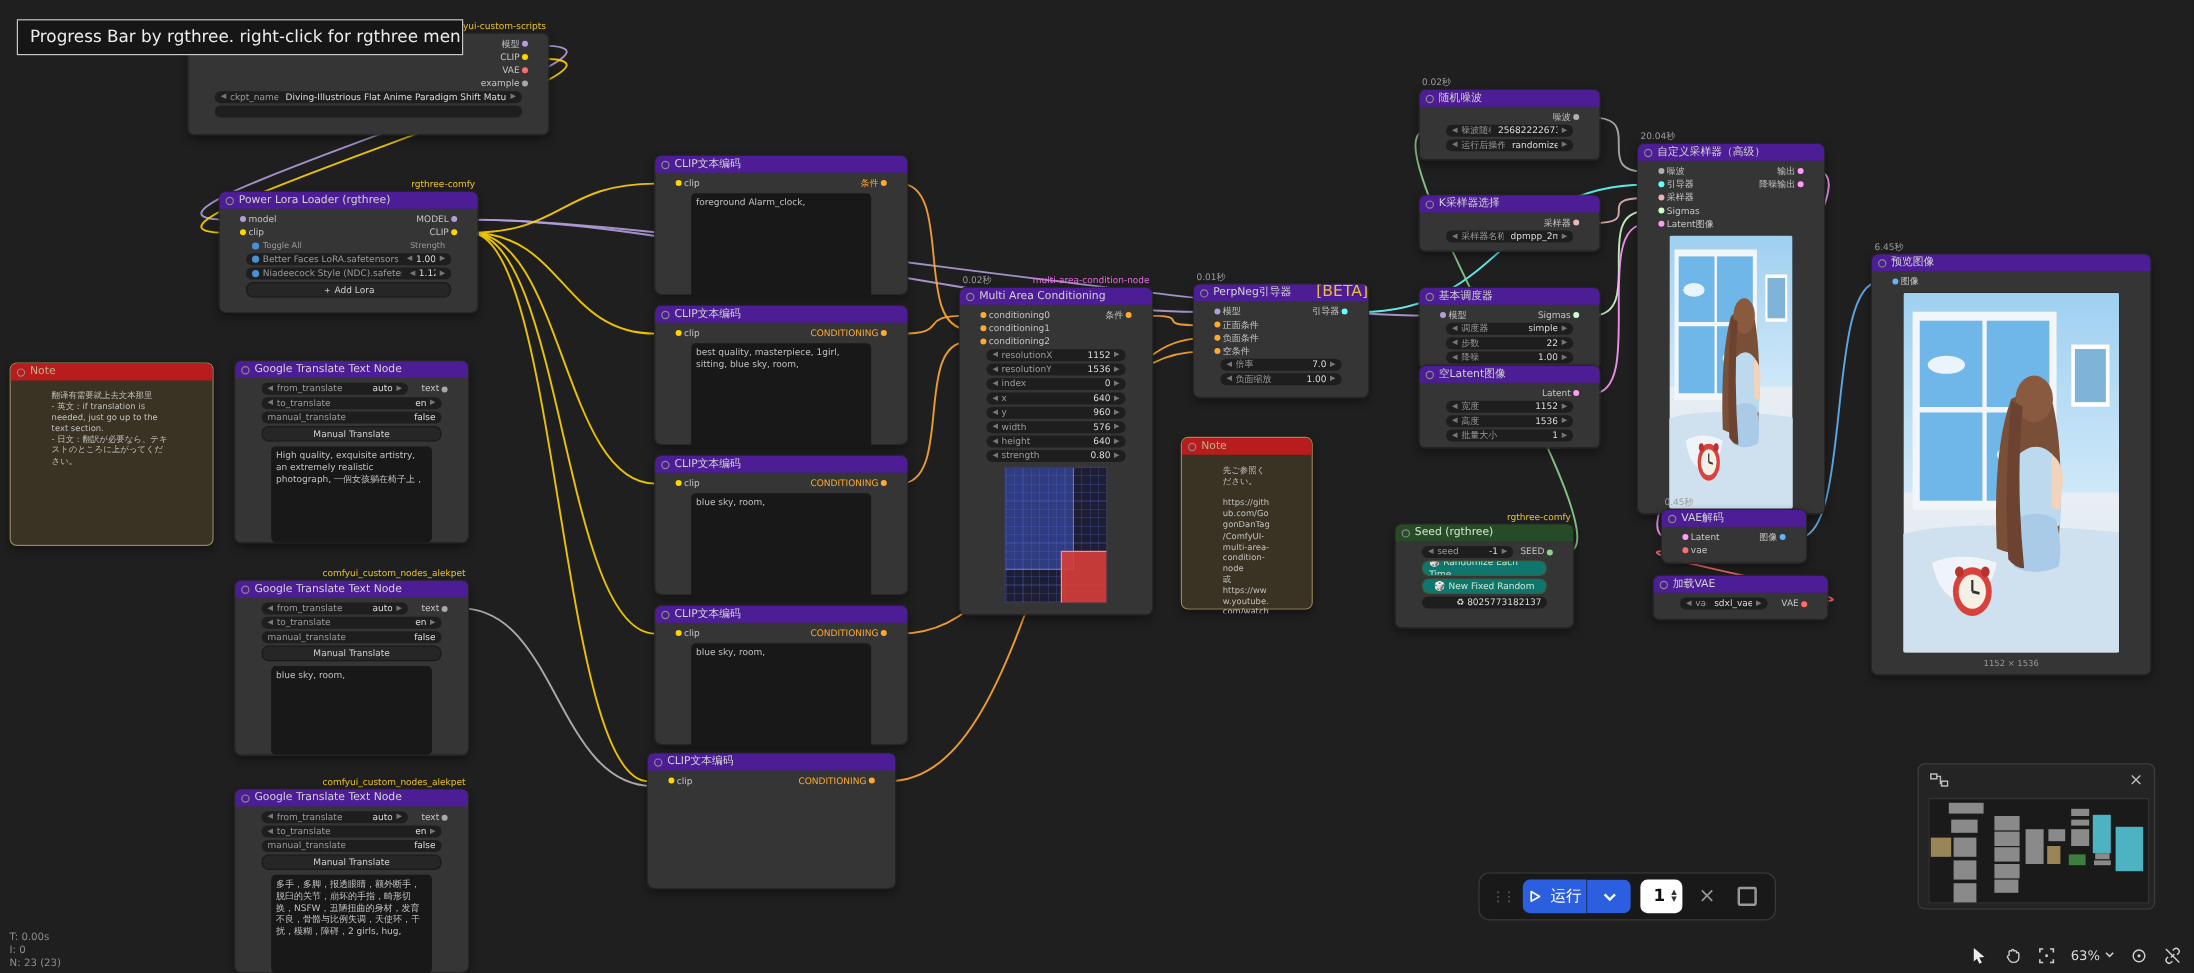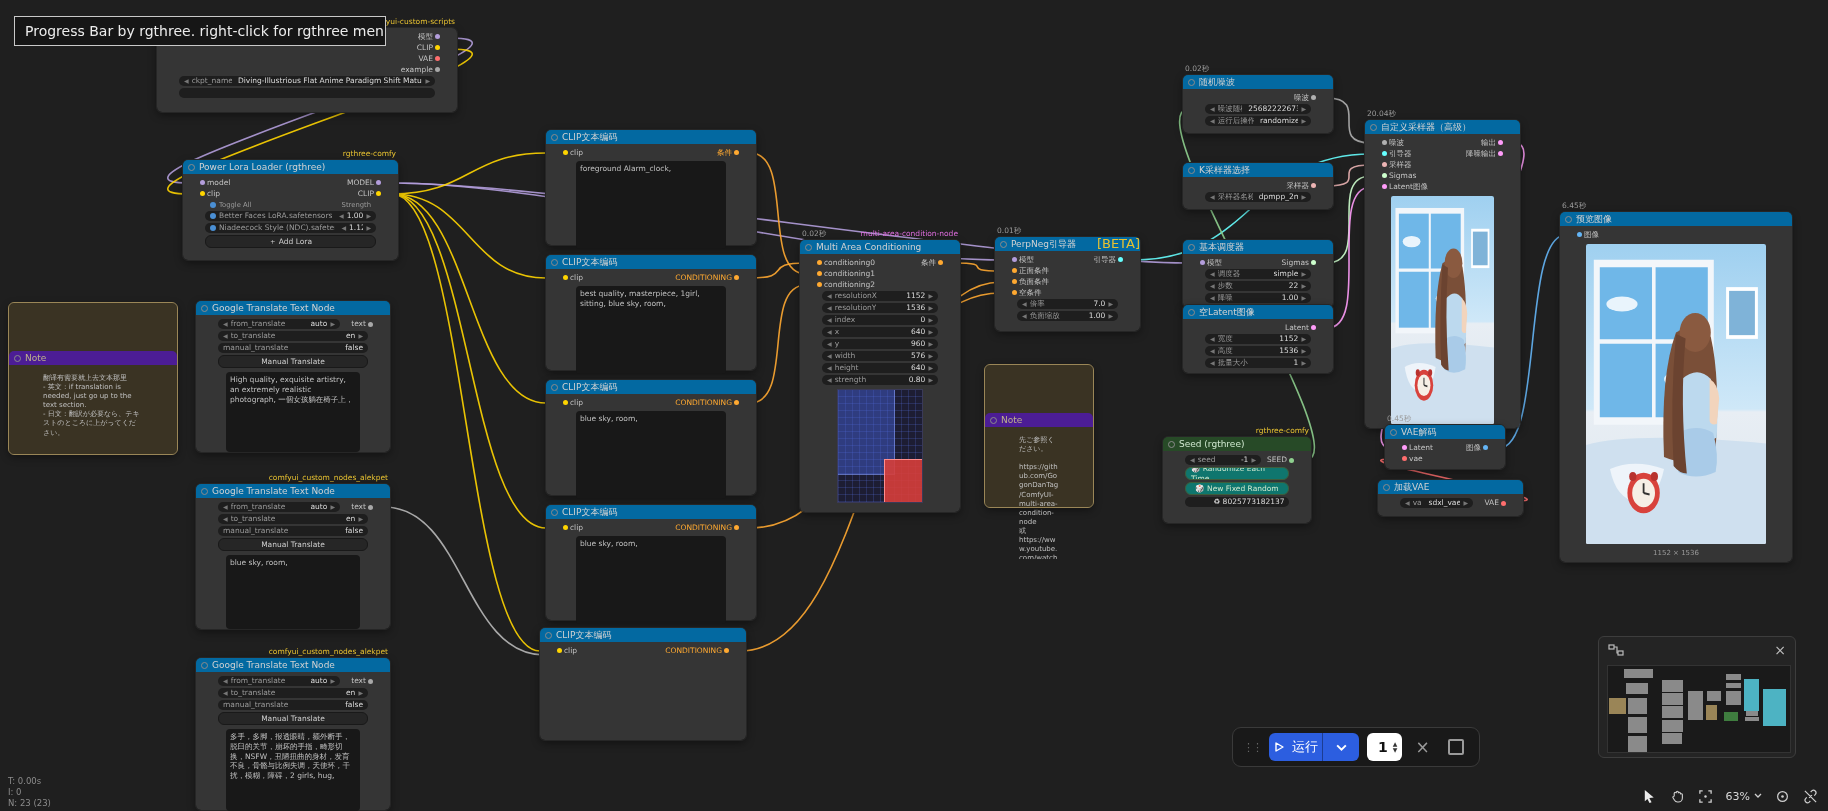--- a/index.html
+++ b/index.html
@@ -3,21 +3,21 @@
 <meta charset="utf-8">
 <style>
   html,body{margin:0;padding:0;background:#181818;}
   #app{position:relative;width:1828px;height:811px;overflow:hidden;background:#1f1f1f;
        font-family:"DejaVu Sans","Liberation Sans",sans-serif;}
   #wires{position:absolute;left:0;top:0;width:1828px;height:811px;}
   #nodes{position:absolute;left:0;top:0;width:1828px;height:811px;}
 
   .node{position:absolute;background:#353535;border-radius:5px;outline:1px solid #262626;
         box-shadow:0 3px 8px rgba(0,0,0,.45);font-size:8px;color:#c8c8c8;}
-  .node-title{position:relative;height:14px;line-height:14px;background:#0369a1;
+  .node-title{position:relative;height:14px;line-height:14px;background:#4c1d95;
         border-radius:5px 5px 0 0;padding:0 6px 0 16px;color:#d2d2d2;font-size:9px;
         white-space:nowrap;overflow:hidden;}
   .node-title .tdot{position:absolute;left:5px;top:4px;width:5px;height:5px;border:1px solid #8a8a8a;border-radius:50%;}
   .node-title .beta{position:absolute;right:0;top:0;color:#e8c231;font-size:13px;}
   .node-time{position:absolute;top:-11px;left:2px;font-size:7.5px;color:#9a9a9a;white-space:nowrap;}
   .node-badge{position:absolute;top:-11px;right:2px;font-size:7.5px;color:#e8c231;white-space:nowrap;}
   .node-body{padding:3px 14px 3px;overflow:hidden;}
 
   .slot-row{position:relative;height:11px;line-height:11px;}
   .in-slot{position:absolute;left:10px;height:11px;}
@@ -39,21 +39,21 @@
   .widget.button{justify-content:center;background:#262626;border:1px solid #191919;color:#cfcfcf;height:11px;}
   .widget.lora-head{background:transparent;color:#8f8f8f;height:9px;font-size:6.8px;}
   .ldot{width:6px;height:6px;border-radius:50%;background:#4a8fd4;flex:0 0 auto;}
   .lname{color:#c8c8c8;}
 
   .ta{margin:2px 8px;background:#181818;border-radius:4px;padding:3px 4px;font-size:7.5px;
       color:#c0c0c0;line-height:1.3;white-space:pre-wrap;overflow:hidden;word-break:break-word;}
   .notetext{background:transparent;font-size:7px;}
 
   .note{background:#3a3323;outline:1px solid #9a8657;}
-  .note .node-title{background:#4c1d95;color:#beb28c;margin-top:48px;}
+  .note .node-title{background:#b91c1c;color:#beb28c;}
 
   .seed-node .node-title{background:#274a27;color:#cfe8cf;}
   .seed-node .widget.button{background:#0f766e;border:1px solid #3c5e3c;color:#cfe8cf;}
 
   .ma-canvas{position:relative;width:84px;height:112px;margin:3px auto;background:#1d1d33;
              outline:1px solid #3a3a58;overflow:hidden;}
   .ma-grid{position:absolute;left:0;top:0;right:0;bottom:0;
      background-image:repeating-linear-gradient(0deg,rgba(95,125,255,.20) 0 1px,transparent 1px 7px),
                       repeating-linear-gradient(90deg,rgba(95,125,255,.20) 0 1px,transparent 1px 7px);}
   .ma-area{position:absolute;left:0;top:0;width:67%;height:75%;background:rgba(70,100,220,.45);outline:1px solid rgba(130,155,255,.65);}

